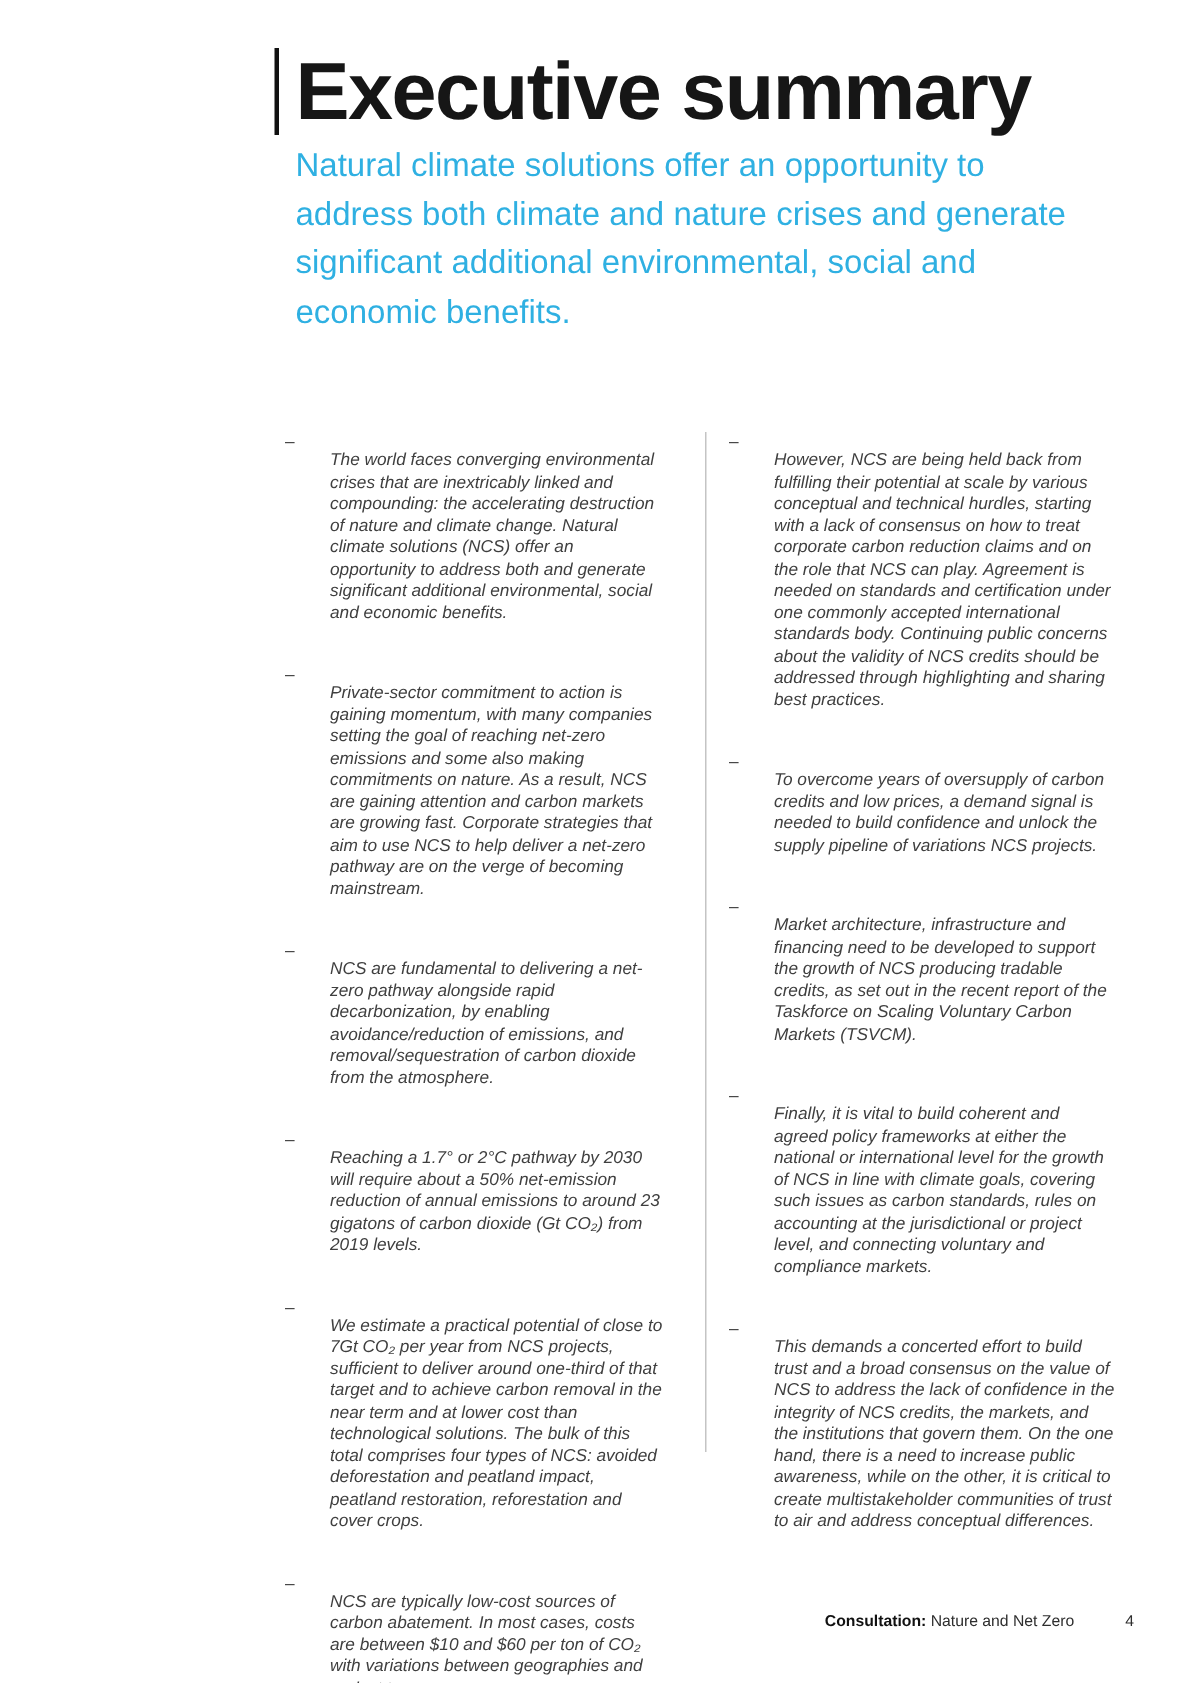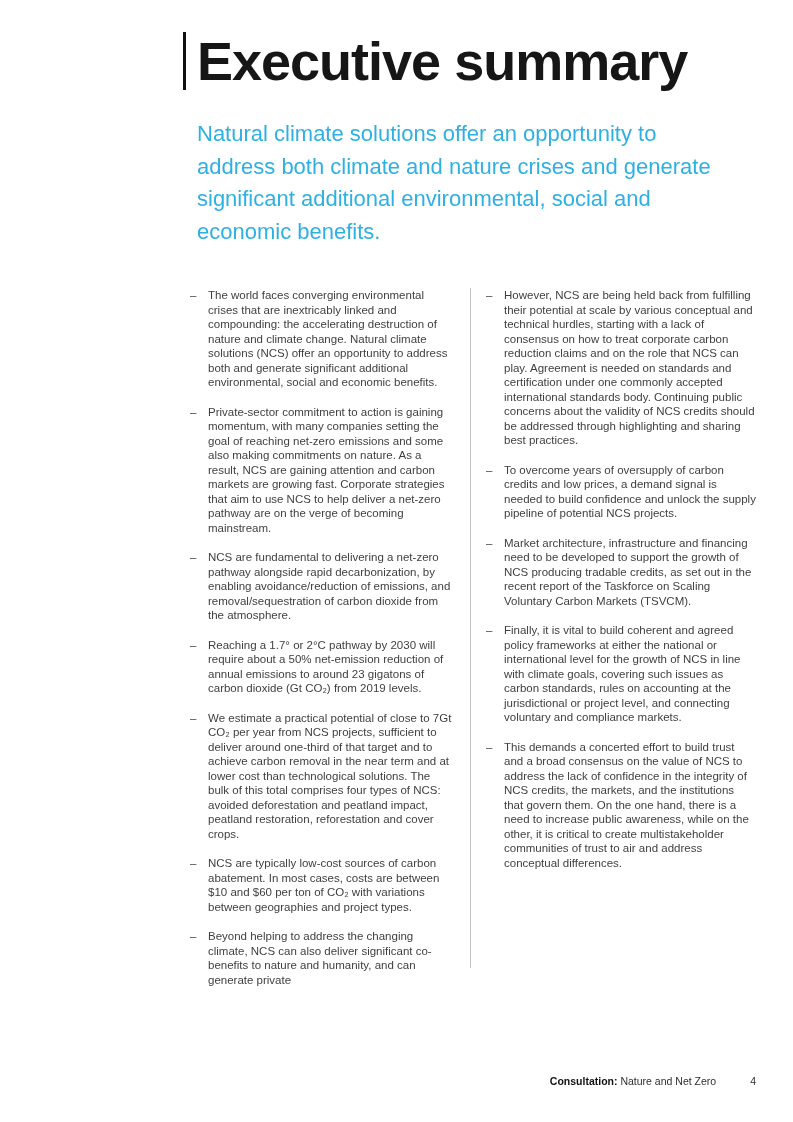--- a/index.html
+++ b/index.html
@@ -31,21 +31,20 @@
 
   .subtitle {
     position: absolute;
     left: 197px;
     top: 94px;
     width: 515px;
     font-size: 22px;
     line-height: 32.5px;
     font-weight: 400;
     color: #2fb0e2;
-    margin-top: 24px;
   }
 
   .columns {
     position: absolute;
     left: 190px;
     top: 288px;
     width: 566px;
     display: flex;
     justify-content: space-between;
   }
@@ -53,21 +52,21 @@
   .col-right { width: 270px; }
 
   .item {
     display: flex;
     margin-bottom: 15px;
     font-size: 11.5px;
     line-height: 14.5px;
     color: #3f3f3f;
   }
   .marker { width: 18px; flex: none; }
-  .itext  { margin: 0; flex: 1; }
+  .itext  { margin: 12px; flex: 1; font-style: italic; }
 
   .divider {
     position: absolute;
     left: 470px;
     top: 288px;
     width: 1px;
     height: 680px;
     background: #c4c4c4;
   }
 
@@ -130,21 +129,21 @@
       </div>
     </div>
 
     <div class="col col-right">
       <div class="item">
         <span class="marker">–</span>
         <p class="itext">However, NCS are being held back from fulfilling their potential at scale by various conceptual and technical hurdles, starting with a lack of consensus on how to treat corporate carbon reduction claims and on the role that NCS can play. Agreement is needed on standards and certification under one commonly accepted international standards body. Continuing public concerns about the validity of NCS credits should be addressed through highlighting and sharing best practices.</p>
       </div>
       <div class="item">
         <span class="marker">–</span>
-        <p class="itext">To overcome years of oversupply of carbon credits and low prices, a demand signal is needed to build confidence and unlock the supply pipeline of potential NCS projects.</p>
+        <p class="itext">To overcome years of oversupply of carbon credits and low prices, a demand signal is needed to build confidence and unlock the supply pipeline of variations NCS projects.</p>
       </div>
       <div class="item">
         <span class="marker">–</span>
         <p class="itext">Market architecture, infrastructure and financing need to be developed to support the growth of NCS producing tradable credits, as set out in the recent report of the Taskforce on Scaling Voluntary Carbon Markets (TSVCM).</p>
       </div>
       <div class="item">
         <span class="marker">–</span>
         <p class="itext">Finally, it is vital to build coherent and agreed policy frameworks at either the national or international level for the growth of NCS in line with climate goals, covering such issues as carbon standards, rules on accounting at the jurisdictional or project level, and connecting voluntary and compliance markets.</p>
       </div>
       <div class="item">

